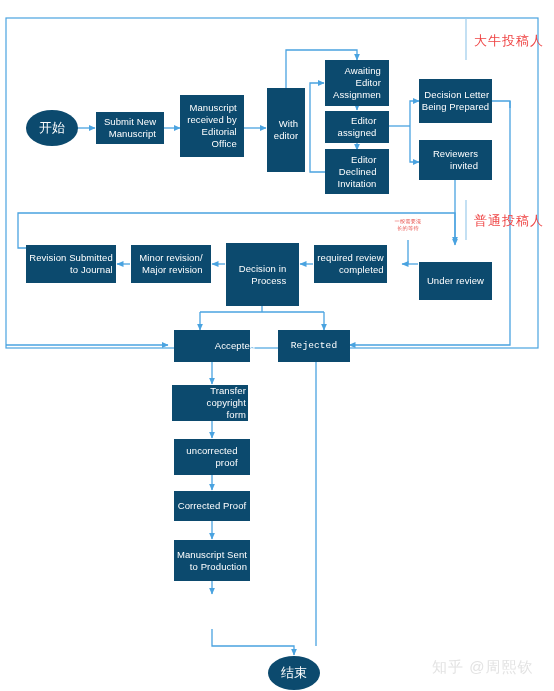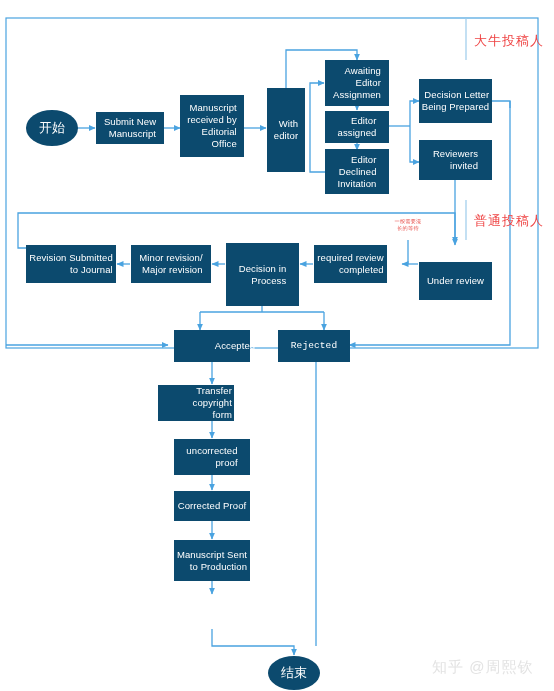--- a/index.html
+++ b/index.html
@@ -200,21 +200,21 @@
   <div class="node" style="left:131px; top:245px; width:80px; height:38px;">Minor revision/
 Major revision</div>
 
   <div class="node" style="left:26px; top:245px; width:90px; height:38px;">Revision Submitted
 to Journal</div>
 
   <div class="node" style="left:174px; top:330px; width:76px; height:32px;padding-left:48px;">Accepted</div>
 
   <div class="node" style="left:278px; top:330px; width:72px; height:32px;font-family:Liberation Mono, monospace;">Rejected</div>
 
-  <div class="node" style="left:158px; top:385px; width:76px; height:36px;padding-left:19px;">Transfer
+  <div class="node" style="left:172px; top:385px; width:76px; height:36px;padding-left:19px;">Transfer
 copyright form</div>
 
   <div class="node" style="left:174px; top:439px; width:76px; height:36px;">uncorrected
 proof</div>
 
   <div class="node" style="left:174px; top:491px; width:76px; height:30px;">Corrected Proof</div>
 
   <div class="node" style="left:174px; top:540px; width:76px; height:41px;">Manuscript Sent
 to Production</div>
 

